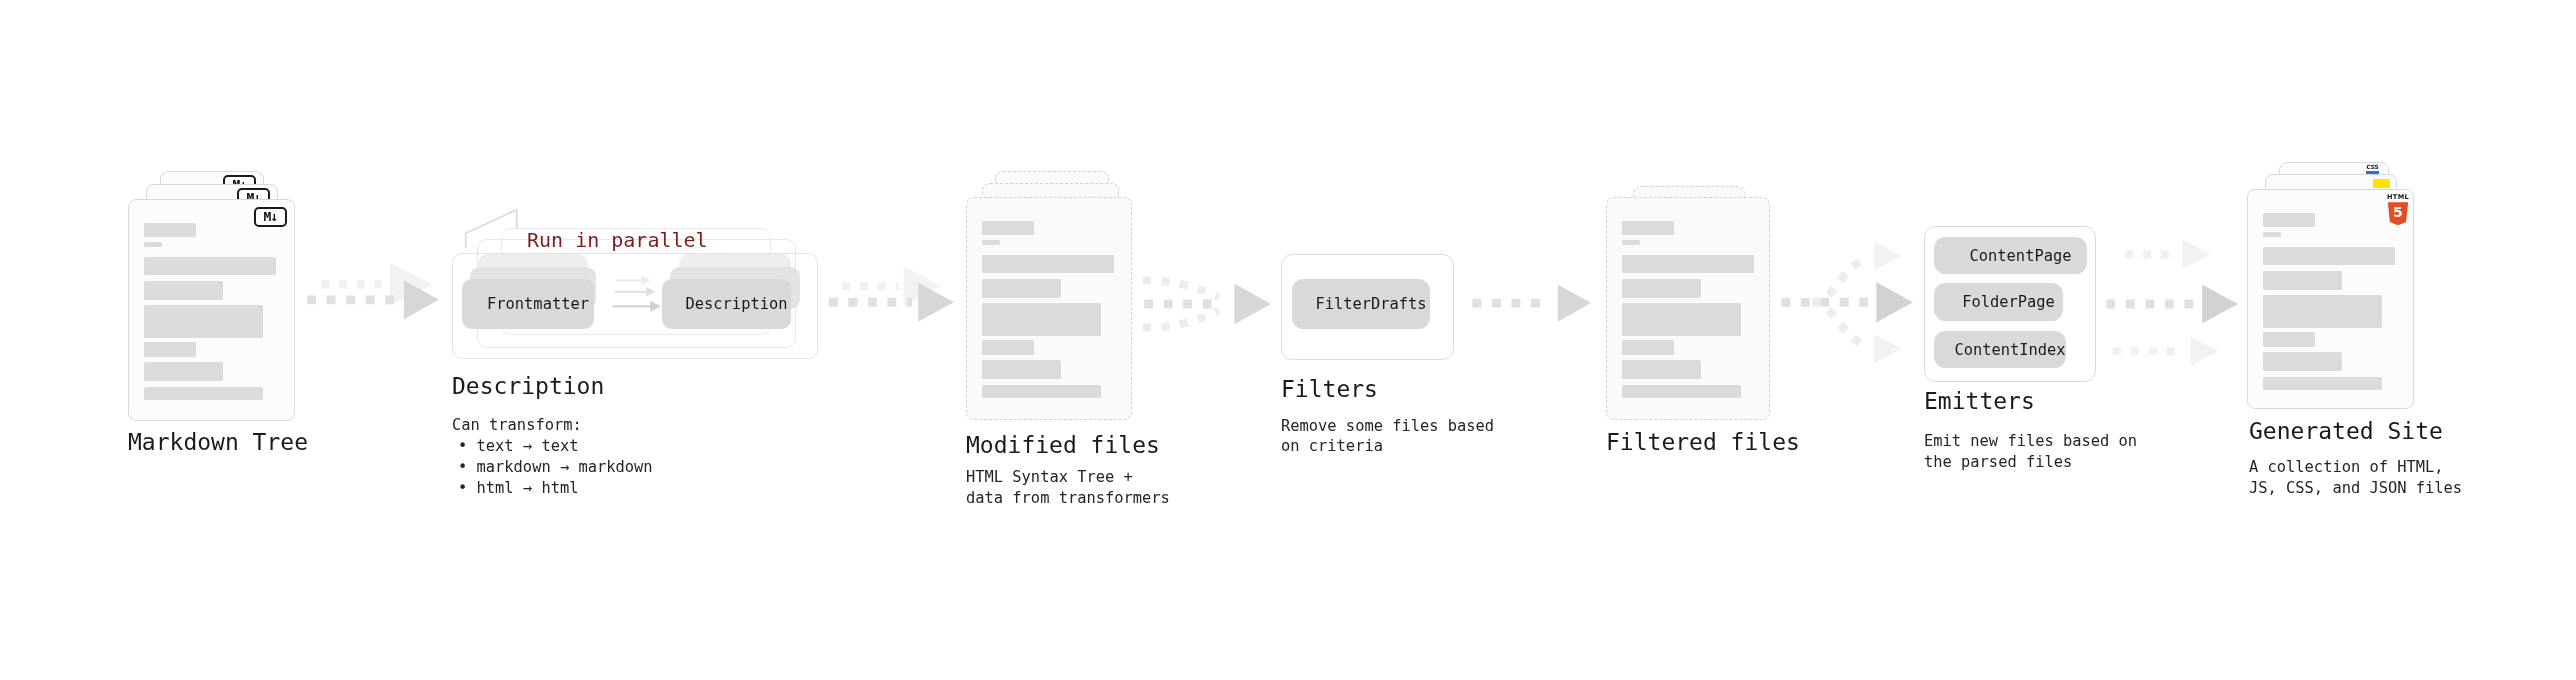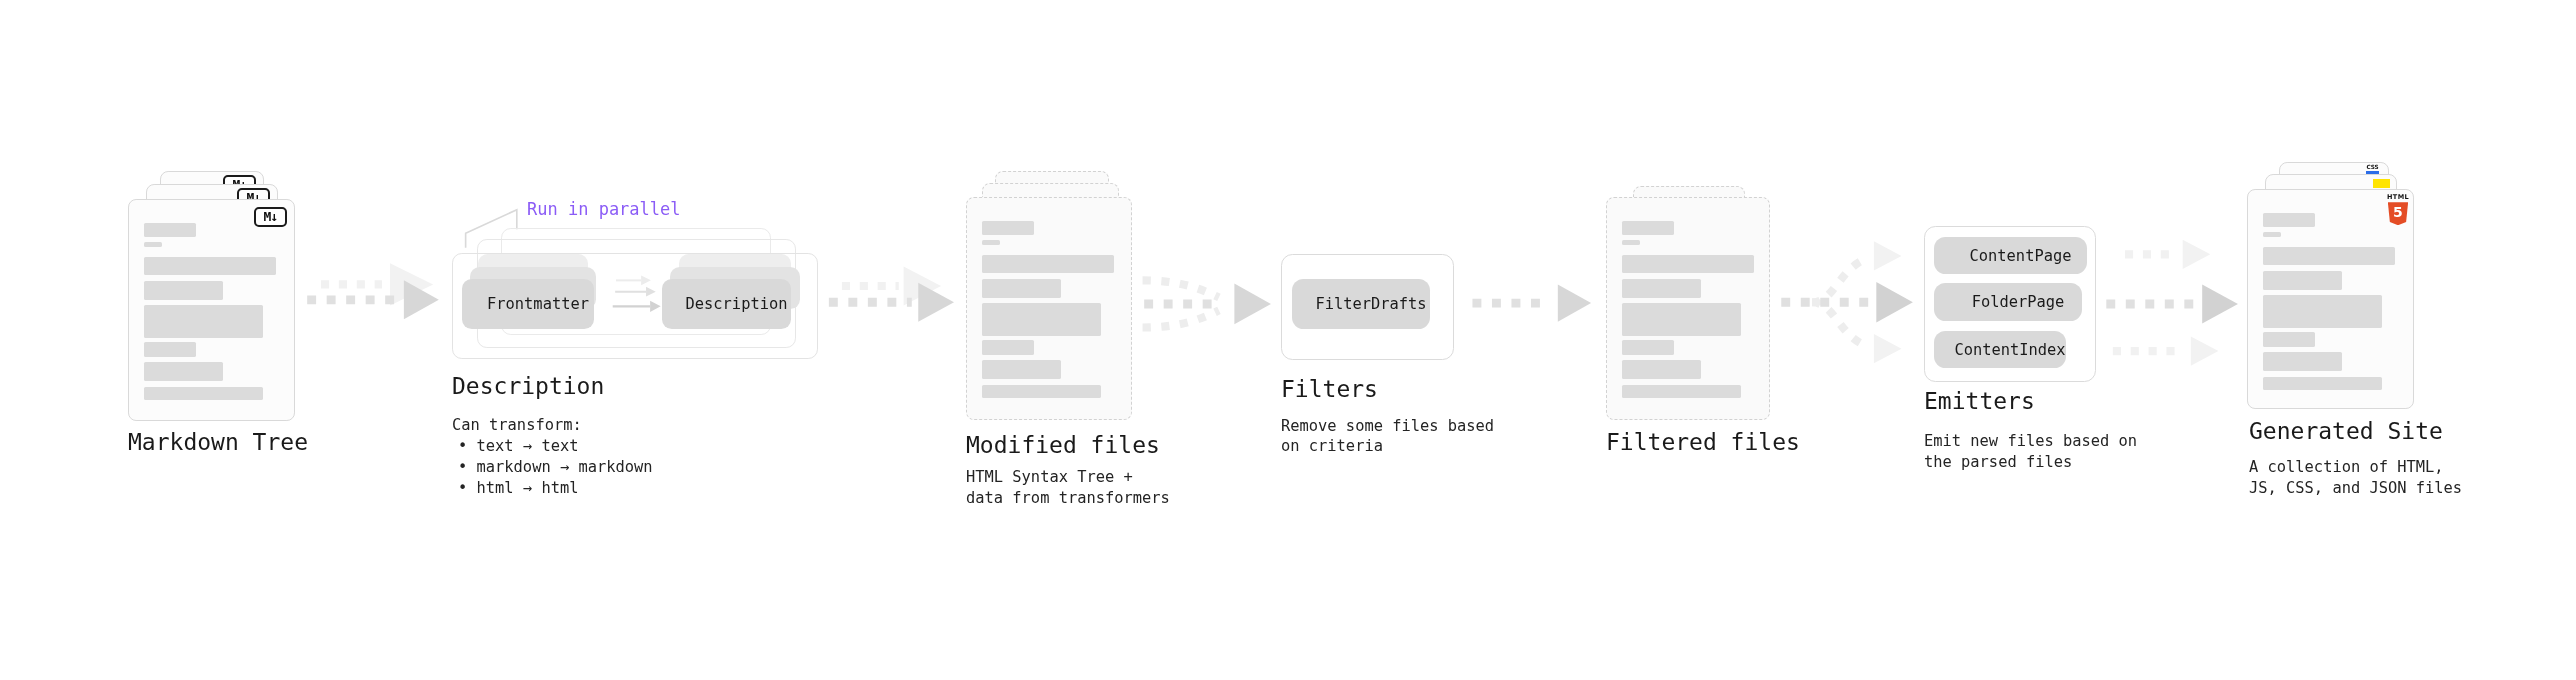--- a/index.html
+++ b/index.html
@@ -44,21 +44,21 @@
   .pill{position:absolute;box-sizing:border-box;background:#d9d9d9;border-radius:9.8px;
         display:flex;align-items:center;justify-content:center;font-size:15.4px;color:#1a1a1a;padding-left:20px;}
   .pill.g1{background:#e3e3e3;}
   .pill.g2{background:#eeeeee;}
   .pill.sm{border-radius:11.4px;}
   .panel{position:absolute;box-sizing:border-box;background:#ffffff;border:1.6px solid #dbdbdb;border-radius:11.4px;}
 
   
   .lbl{position:absolute;font-size:23px;line-height:24.4px;color:#1a1a1a;white-space:nowrap;}
   .sub{position:absolute;font-size:15.4px;line-height:18px;color:#242424;white-space:nowrap;}
-  .note{position:absolute;font-size:17px;line-height:18px;color:#8b5cf6;white-space:nowrap;}
+  .note{position:absolute;font-size:20px;line-height:18px;color:#7f1d1d;white-space:nowrap;margin-top:31px;}
 
   
   .dm{stroke:#e0e0e0;stroke-width:11;stroke-dasharray:11 13;fill:none;}
   .dg{stroke:#f1f1f1;stroke-width:10;stroke-dasharray:10 12;fill:none;}
   .dc{stroke:#ededed;stroke-width:10;stroke-dasharray:10 13;fill:none;}
   .hm{fill:#d7d7d7;}
   .hd{fill:#d2d2d2;}
   .hg{fill:#f2f2f2;}
   .tl{stroke-width:2.5;fill:none;}
 </style>
@@ -210,21 +210,21 @@
       <i class="ln l7"></i>
         <i class="ln l8"></i>
     </div>
     <div class="lbl" style="left:1606px;top:430px">Filtered files</div>
   </div>
 
   
   <div style="display:contents">
     <div class="panel" style="left:1924px;top:226px;width:172px;height:156px"></div>
     <div class="pill sm" style="left:1934px;top:237px;width:153px;height:37px">ContentPage</div>
-    <div class="pill sm" style="left:1934px;top:283px;width:148px;height:38px">FolderPage</div>
+    <div class="pill sm" style="left:1934px;top:283px;width:129px;height:38px">FolderPage</div>
     <div class="pill sm" style="left:1934px;top:331px;width:132px;height:37px">ContentIndex</div>
     <div class="lbl" style="left:1924px;top:389px">Emitters</div>
     <div class="sub" style="left:1924px;top:432px">Emit new files based on</div>
     <div class="sub" style="left:1924px;top:453px">the parsed files</div>
   </div>
 
   
   <div style="display:contents">
     <div class="doc" style="left:2279px;top:162px;width:110px;height:203px">
       <div class="cssb">

